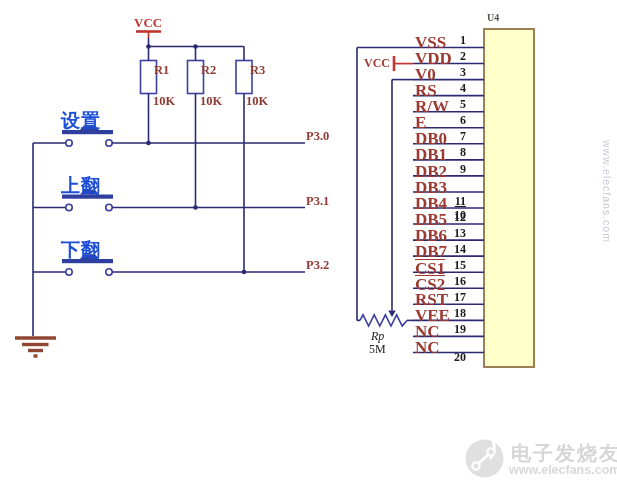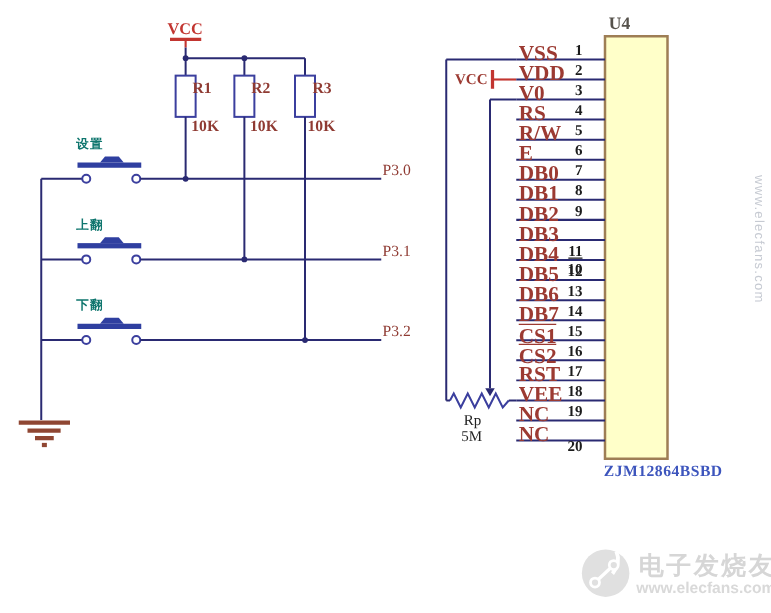--- a/index.html
+++ b/index.html
@@ -12,27 +12,27 @@
   .redwire{stroke:#c23530;stroke-width:1.7;fill:none;}
   .redbar{stroke:#c23530;stroke-width:2.6;fill:none;}
   .term{stroke:#3b3f9e;stroke-width:1.6;fill:#ffffff;}
   .rbody{stroke:#3b3f9e;stroke-width:1.6;fill:#ffffff;}
   .btnbar{fill:#2f3fa0;stroke:none;}
   .dot{fill:#2a2a72;stroke:none;}
   .gnd{stroke:#8f4632;stroke-width:3.4;fill:none;}
   .pot{stroke:#3b3f9e;stroke-width:1.6;fill:none;}
   .icbody{fill:#ffffc9;stroke:#9e7e55;stroke-width:2;}
   .lbl{position:absolute;white-space:nowrap;line-height:1.05;}
-  .net{color:#8f3a32;font-size:12.5px;font-weight:normal;}
+  .net{color:#8f3a32;font-size:12.5px;font-weight:bold;}
   .rref{color:#8f3a32;font-size:12.5px;font-weight:bold;}
   .vcc-top{color:#c23530;font-size:13px;font-weight:bold;}
   .vcc-lcd{color:#9c3a32;font-size:12px;font-weight:bold;}
-  .btn-label{color:#0f766e;font-size:10px;font-weight:bold;letter-spacing:1px;
-    font-family:"Liberation Sans","DejaVu Sans",sans-serif;}
-  .designator{color:#56524c;font-size:14px;font-weight:bold;}
+  .btn-label{color:#1d4ed8;font-size:19px;font-weight:bold;letter-spacing:1px;
+    font-family:"Liberation Sans","DejaVu Sans",sans-serif;}
+  .designator{color:#56524c;font-size:10px;font-weight:bold;}
   .partnum{color:#3d55bd;font-size:12.5px;font-weight:bold;letter-spacing:.4px;}
   .potref{color:#222222;font-size:12px;}
   .pin-name{position:absolute;left:415px;color:#9c3a32;font-size:17px;font-weight:bold;white-space:nowrap;line-height:1;}
   .pin-name .overbar{border-top:1.3px solid #9c3a32;padding-top:0px;display:inline-block;}
   .pin-num{position:absolute;left:438px;width:28px;text-align:right;color:#1c1c1c;font-size:12px;font-weight:bold;line-height:1;}
   .caption{color:#141414;font-size:19px;letter-spacing:1px;}
   .wm-brand{color:#d6d6d6;font-size:20px;font-weight:bold;letter-spacing:2px;
     font-family:"Liberation Sans","DejaVu Sans",sans-serif;}
   .wm-url{color:#d9d9d9;font-size:12.5px;font-weight:bold;
     font-family:"Liberation Sans","DejaVu Sans",sans-serif;}
@@ -177,25 +177,24 @@
   <div class="lbl btn-label" style="left:61px;top:111px;">设置</div>
   <div class="lbl btn-label" style="left:61px;top:176px;">上翻</div>
   <div class="lbl btn-label" style="left:61px;top:240px;">下翻</div>
 
   <div class="lbl net" style="left:306px;top:130px;">P3.0</div>
   <div class="lbl net" style="left:306px;top:194.5px;">P3.1</div>
   <div class="lbl net" style="left:306px;top:259px;">P3.2</div>
 
   <div class="lbl vcc-lcd" style="left:364px;top:57px;">VCC</div>
 
-  <div class="lbl potref" style="left:371px;top:330px;">Rp</div>
+  <div class="lbl potref" style="left:371px;top:330px;font-style:italic;">Rp</div>
   <div class="lbl potref" style="left:369px;top:343px;">5M</div>
 
   <div class="lbl designator" style="left:487px;top:13px;">U4</div>
-  <div class="lbl partnum" style="left:483px;top:371px;">ZJM12864BSBD</div>
 
   <div>
       <div class="pin-name" style="top: 34.1px;"><span>VSS</span></div>
       <div class="pin-num" style="top: 34.1px;">1</div>
       <div class="pin-name" style="top: 50.15px;"><span>VDD</span></div>
       <div class="pin-num" style="top: 50.15px;">2</div>
       <div class="pin-name" style="top: 66.2px;"><span>V0</span></div>
       <div class="pin-num" style="top: 66.2px;">3</div>
       <div class="pin-name" style="top: 82.25px;"><span>RS</span></div>
       <div class="pin-num" style="top: 82.25px;">4</div>

